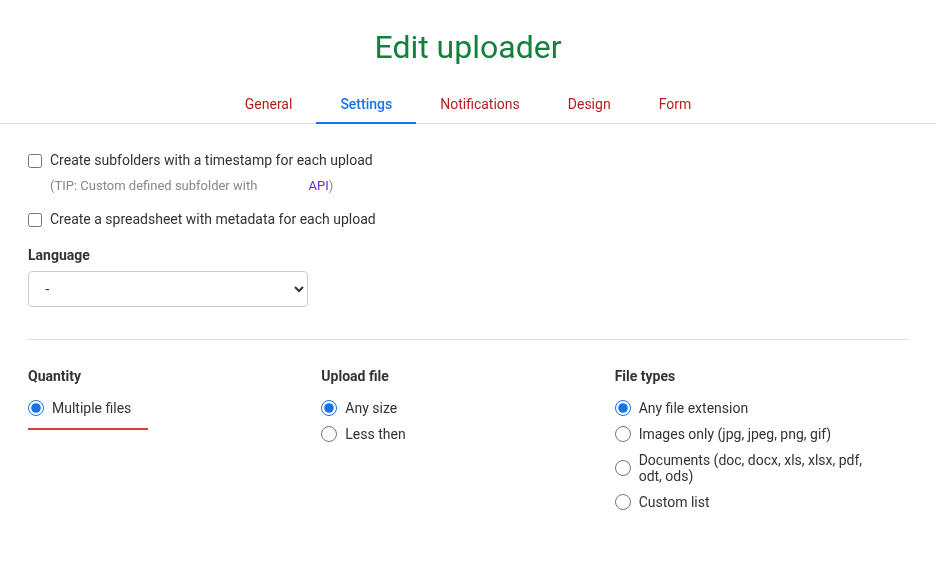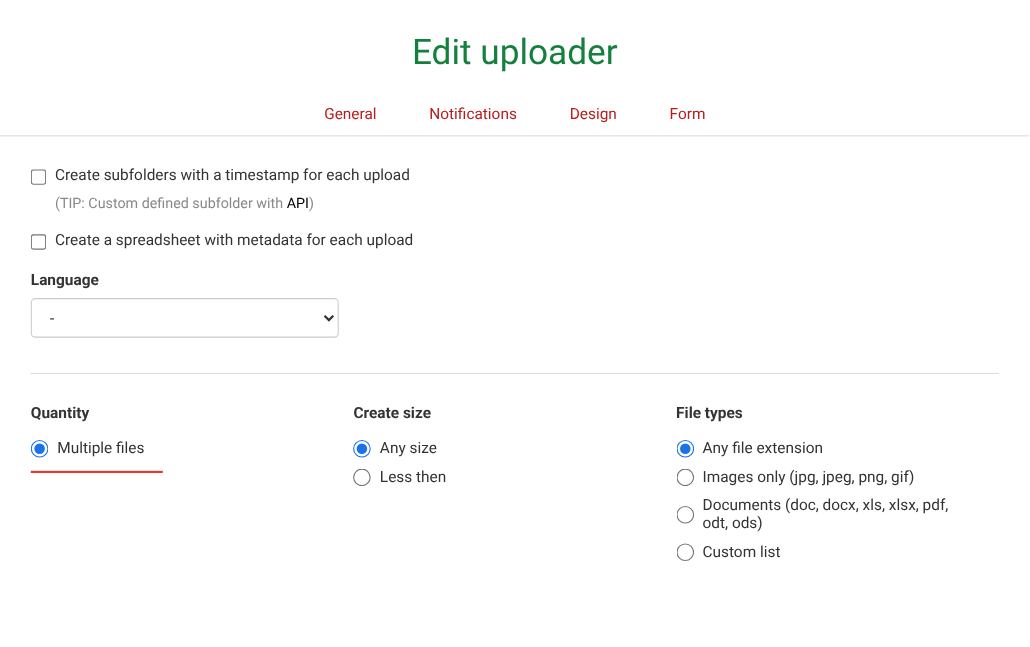--- a/index.html
+++ b/index.html
@@ -64,22 +64,23 @@
     }
 
     .tip-text {
       color: #888;
       font-size: 13px;
       margin-left: 22px;
       margin-bottom: 18px;
     }
 
     .tip-text a {
-      color: #000000;
+      color: #6d28d9;
       text-decoration: none;
+      margin-left: 48px;
     }
 
     .language-label {
       font-weight: 700;
       margin-bottom: 8px;
       font-size: 14px;
     }
 
     .language-select {
       width: 280px;
@@ -147,20 +148,21 @@
       margin-top: 12px;
     }
   </style>
 </head>
 <body>
 
 <h1 class="page-title">Edit uploader</h1>
 
 <nav class="tabs">
   <a class="tab">General</a>
+  <a class="tab active">Settings</a>
   <a class="tab">Notifications</a>
   <a class="tab">Design</a>
   <a class="tab">Form</a>
 </nav>
 
 <div class="content">
 
   <div class="checkbox-row">
     <input type="checkbox" style="">
     <label>Create subfolders with a timestamp for each upload</label>
@@ -191,21 +193,21 @@
       <div class="radio-group">
         <label class="radio-row">
           <input type="radio" name="quantity" checked="" style="">
           <span>Multiple files</span>
         </label>
       </div>
       <div class="red-underline"></div>
     </div>
 
     <div class="col-section">
-      <div class="col-section-title">Create size</div>
+      <div class="col-section-title">Upload file</div>
       <div class="radio-group">
         <label class="radio-row">
           <input type="radio" name="upload_size" checked="" style="">
           <span>Any size</span>
         </label>
         <label class="radio-row">
           <input type="radio" name="upload_size" style="">
           <span>Less then</span>
         </label>
       </div>

